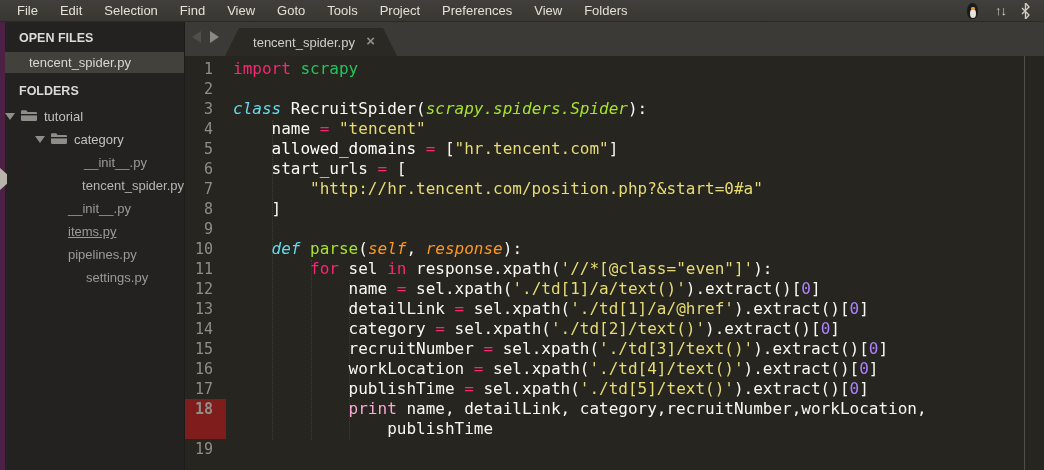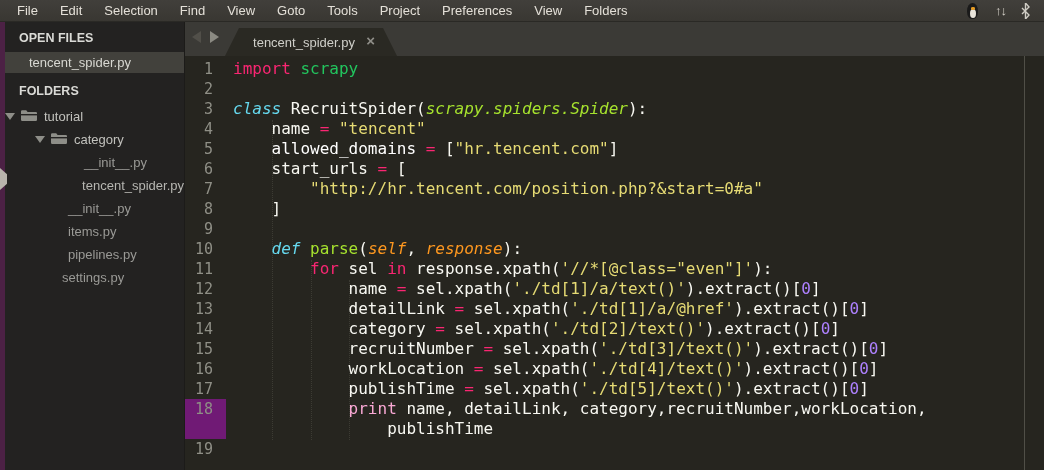--- a/index.html
+++ b/index.html
@@ -62,21 +62,21 @@
   .tab-close { color:#8f8e88; font-size:15px; font-weight:bold; position:absolute; right:22px; top:4px; }
 
   .editor { flex:1; position:relative; background:#26251f; overflow:hidden;
             font-family:"DejaVu Sans Mono","Liberation Mono",monospace; }
   .wrap-guide { position:absolute; left:839px; top:0; width:1px; height:100%; background:#504f47; }
   .indent-guide { position:absolute; width:0; border-left:1px dotted #3c3b33; }
   .code { position:absolute; left:0; top:3px; width:100%; }
   .code-row { display:flex; height:20px; line-height:20px; white-space:pre; font-size:16px; }
   .gutter { width:41px; flex:none; text-align:right; padding-right:13px; color:#8f8f86;
             font-size:15px; }
-  .gutter.hl { background:#701a75; }
+  .gutter.hl { background:#7f1d1d;font-weight:bold; }
   .code-text { padding-left:7px; color:#f8f8f2; }
 </style>
 </head>
 <body>
 
 <div class="screen">
 
   <div class="menubar">
     <div class="menus" id="menus">
         <span class="menu-item">File</span>
@@ -141,29 +141,29 @@
             <span>__init__.py</span>
           </div>
           <div class="tree-row openfile" style="padding-left: 46px;">
             <span style="display: inline-block; width: 33px;"></span>
             <span>tencent_spider.py</span>
           </div>
           <div class="tree-row file" style="padding-left: 30px;">
             <span style="display: inline-block; width: 33px;"></span>
             <span>__init__.py</span>
           </div>
+          <div class="tree-row file" style="padding-left: 30px; text-decoration: underline;">
+            <span style="display: inline-block; width: 33px;"></span>
+            <span>items.py</span>
+          </div>
           <div class="tree-row file" style="padding-left: 30px;">
             <span style="display: inline-block; width: 33px;"></span>
-            <span>items.py</span>
-          </div>
-          <div class="tree-row file" style="padding-left: 30px;">
-            <span style="display: inline-block; width: 33px;"></span>
             <span>pipelines.py</span>
           </div>
-          <div class="tree-row file" style="padding-left: 24px; text-align: center;">
+          <div class="tree-row file" style="padding-left: 48px; text-align: center;">
             <span style="display: inline-block; width: 33px;"></span>
             <span>settings.py</span>
           </div>
         </div>
     </div>
 
     <div class="editorcol">
       <div class="tabbar">
         <div class="navarrows">
           <div class="navleft"></div>

